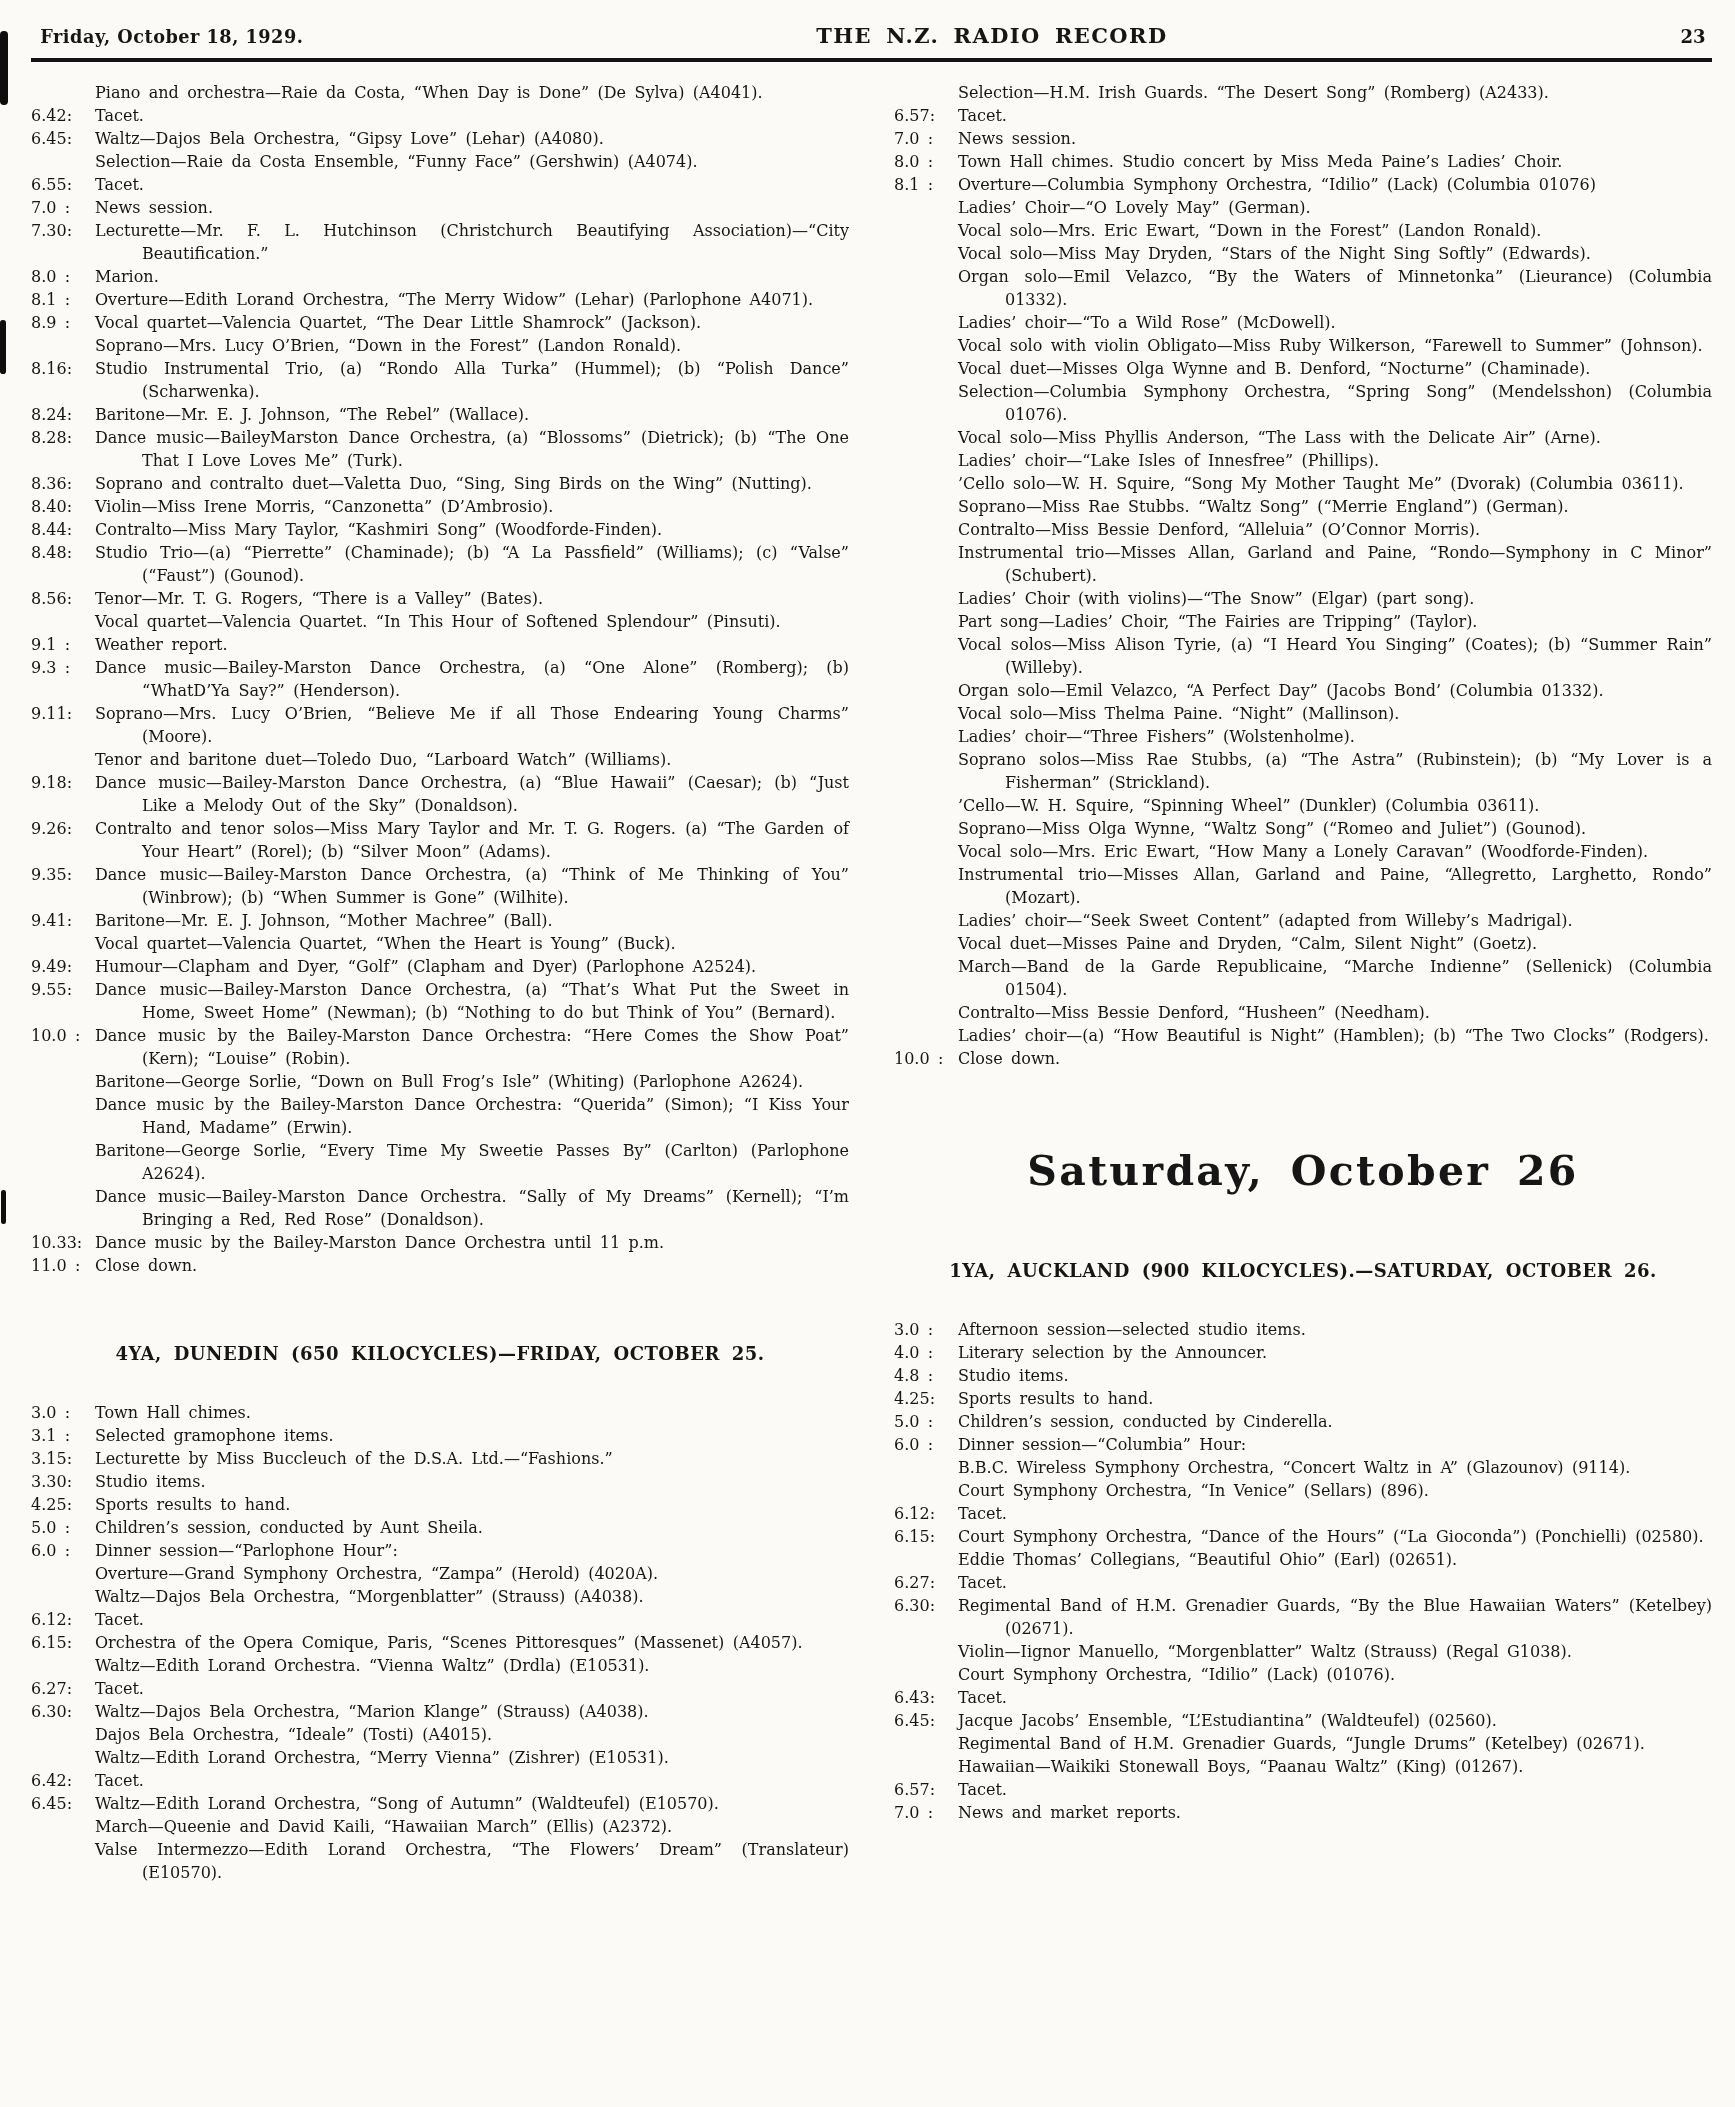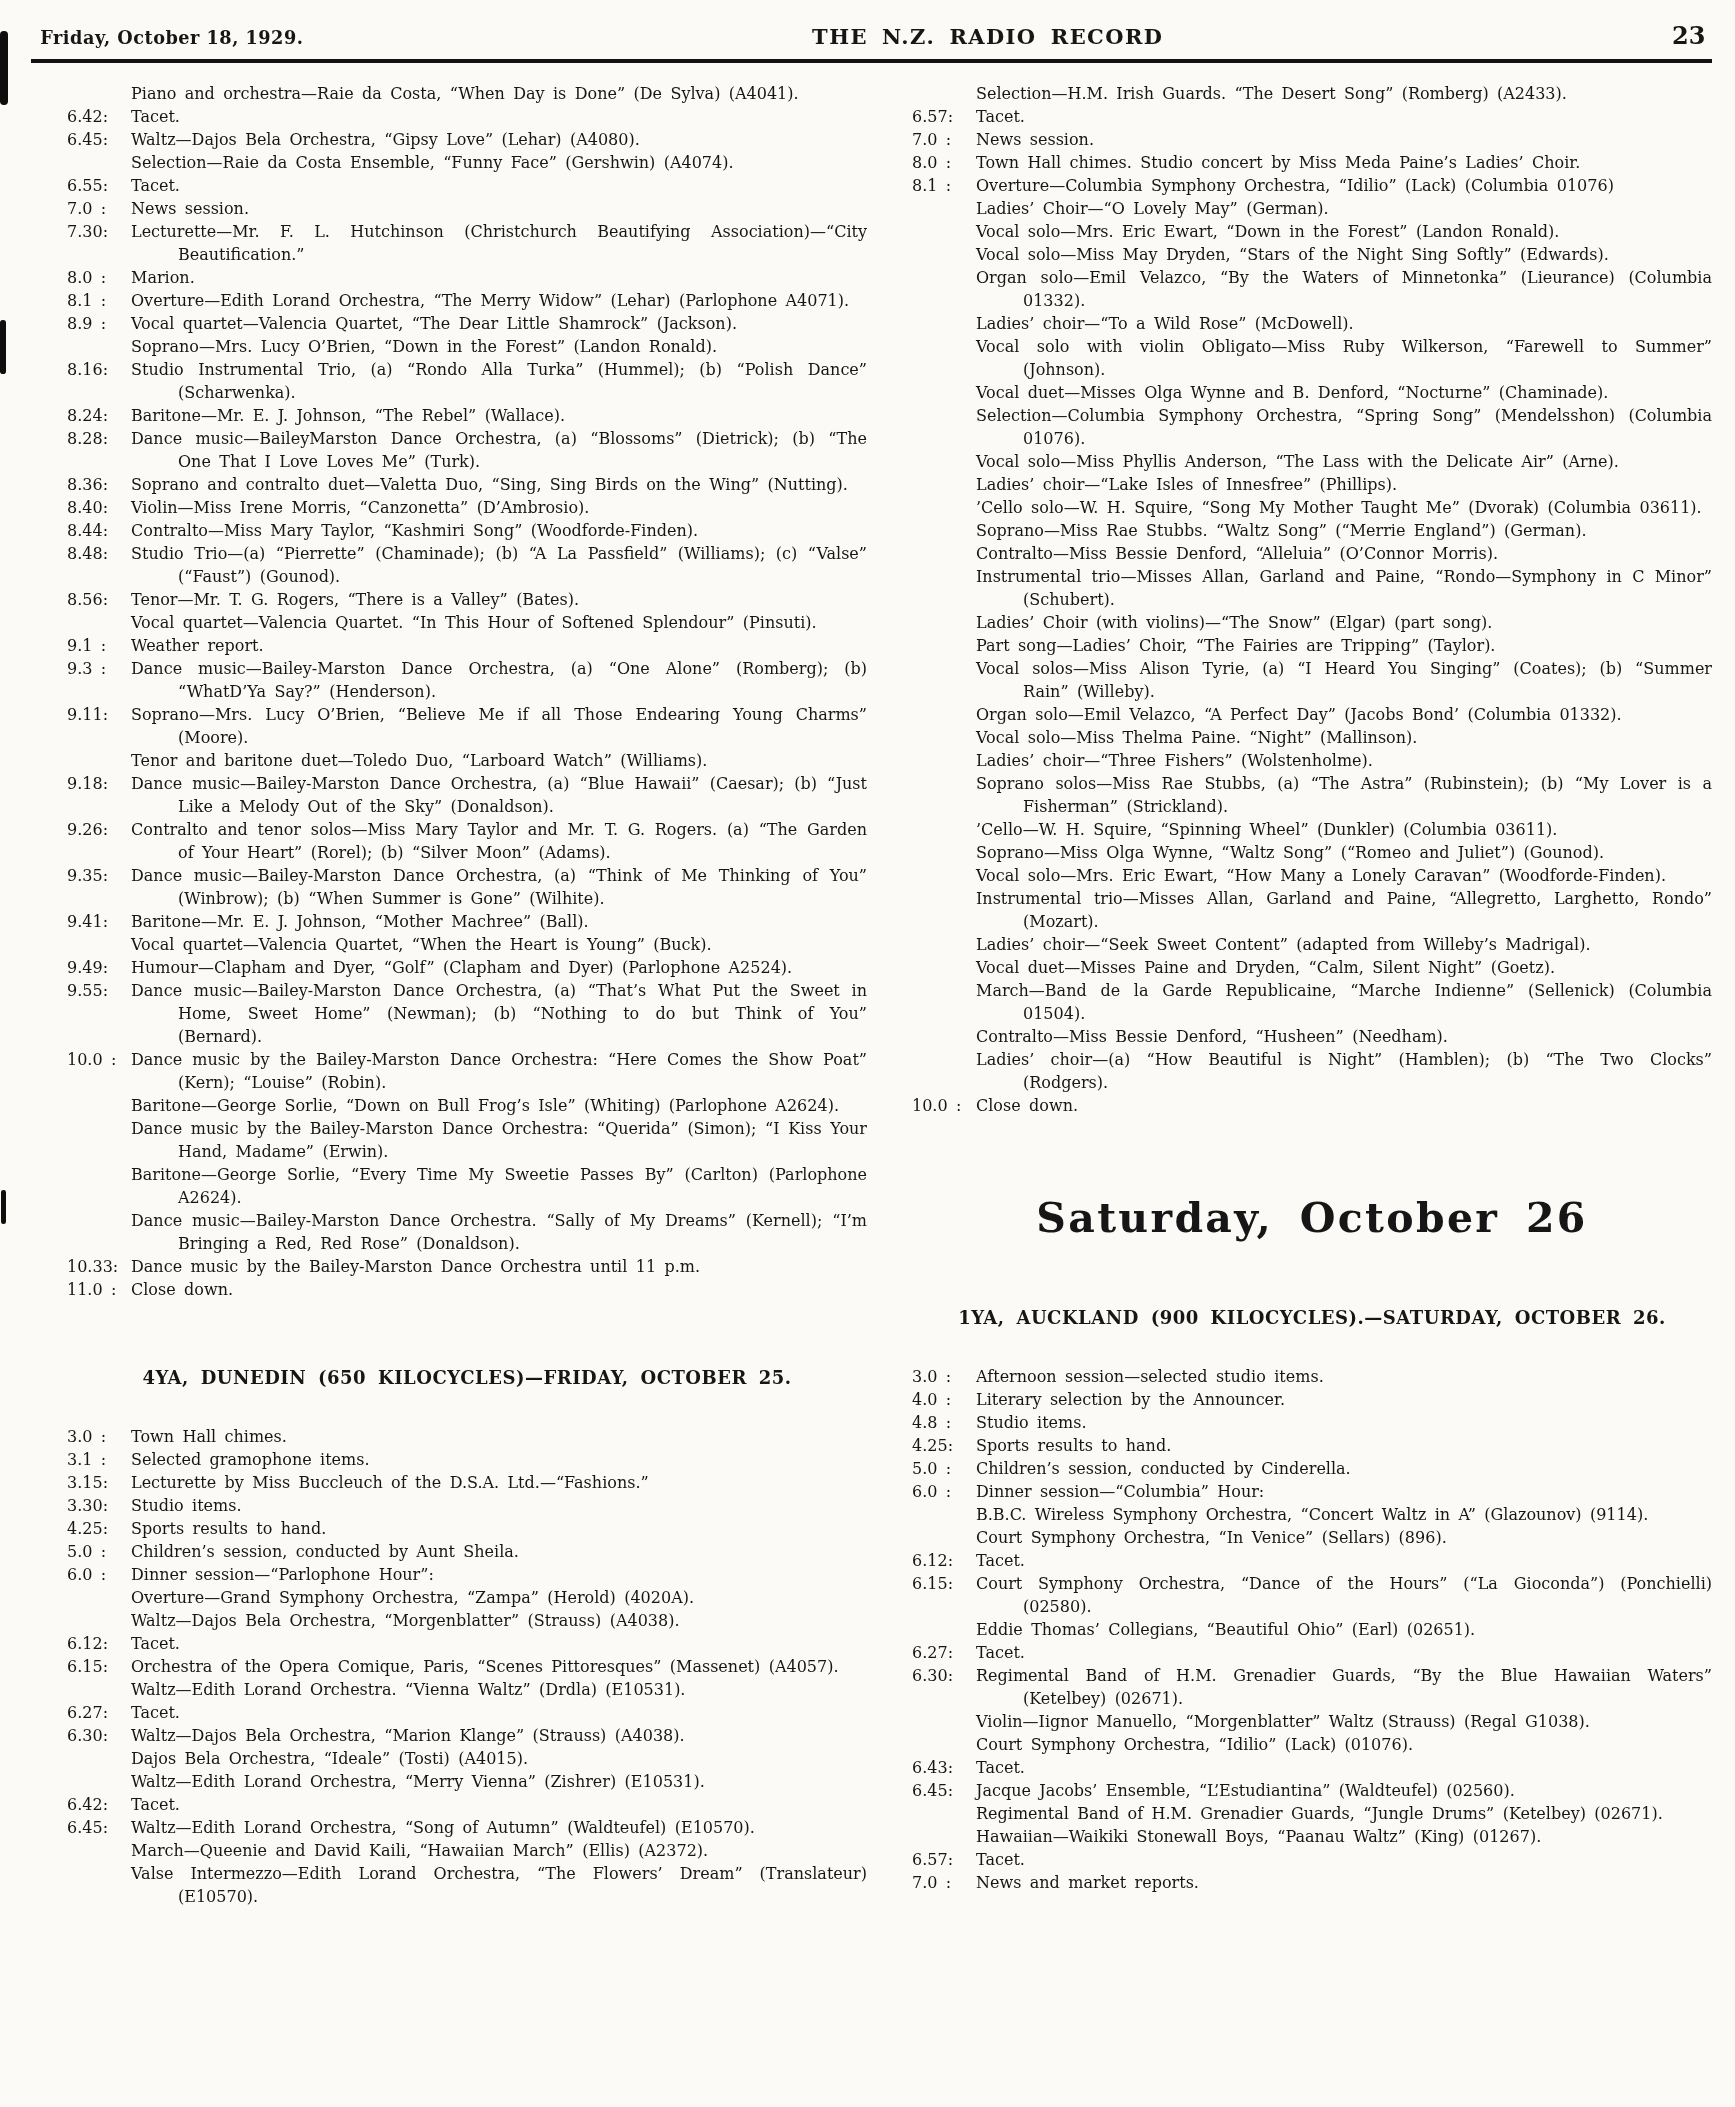--- a/index.html
+++ b/index.html
@@ -13,23 +13,23 @@
     overflow:hidden;
     position:relative;
   }
   .page { box-sizing:border-box; height:100%; padding:8.4px 24px 0 31px; position:relative;border-radius:9px; }
   .masthead {
     display:flex; justify-content:space-between; align-items:baseline;
     font-weight:bold; padding:16px 6.5px 9.3px 9.3px;
   }
   .masthead .date  { font-size:17.7px; letter-spacing:0.5px; }
   .masthead .title { font-size:21px; letter-spacing:1.4px; word-spacing:5.6px; }
-  .masthead .pageno { font-size:24px; }
+  .masthead .pageno { font-size:18px; }
   .rule { border-top:4.2px solid #131313; margin:0 0 19.5px 0; }
-  .columns { display:flex; gap:45px;margin-left:36px; }
+  .columns { display:flex; gap:45px; }
   .col { flex:1 1 0; min-width:0; text-align:justify; word-spacing:3.3px; }
   .entry { position:relative; padding-left:111px; text-indent:-47px; margin:0; }
   .entry .time {
     position:absolute; left:0; top:0; width:70px;
     text-indent:0; white-space:pre; text-align:left;
   }
   .station-heading {
     text-align:center; font-weight:bold; font-size:18px;
     letter-spacing:0.5px; word-spacing:5.1px;
     margin:65px 0 36px 0; text-indent:0;

